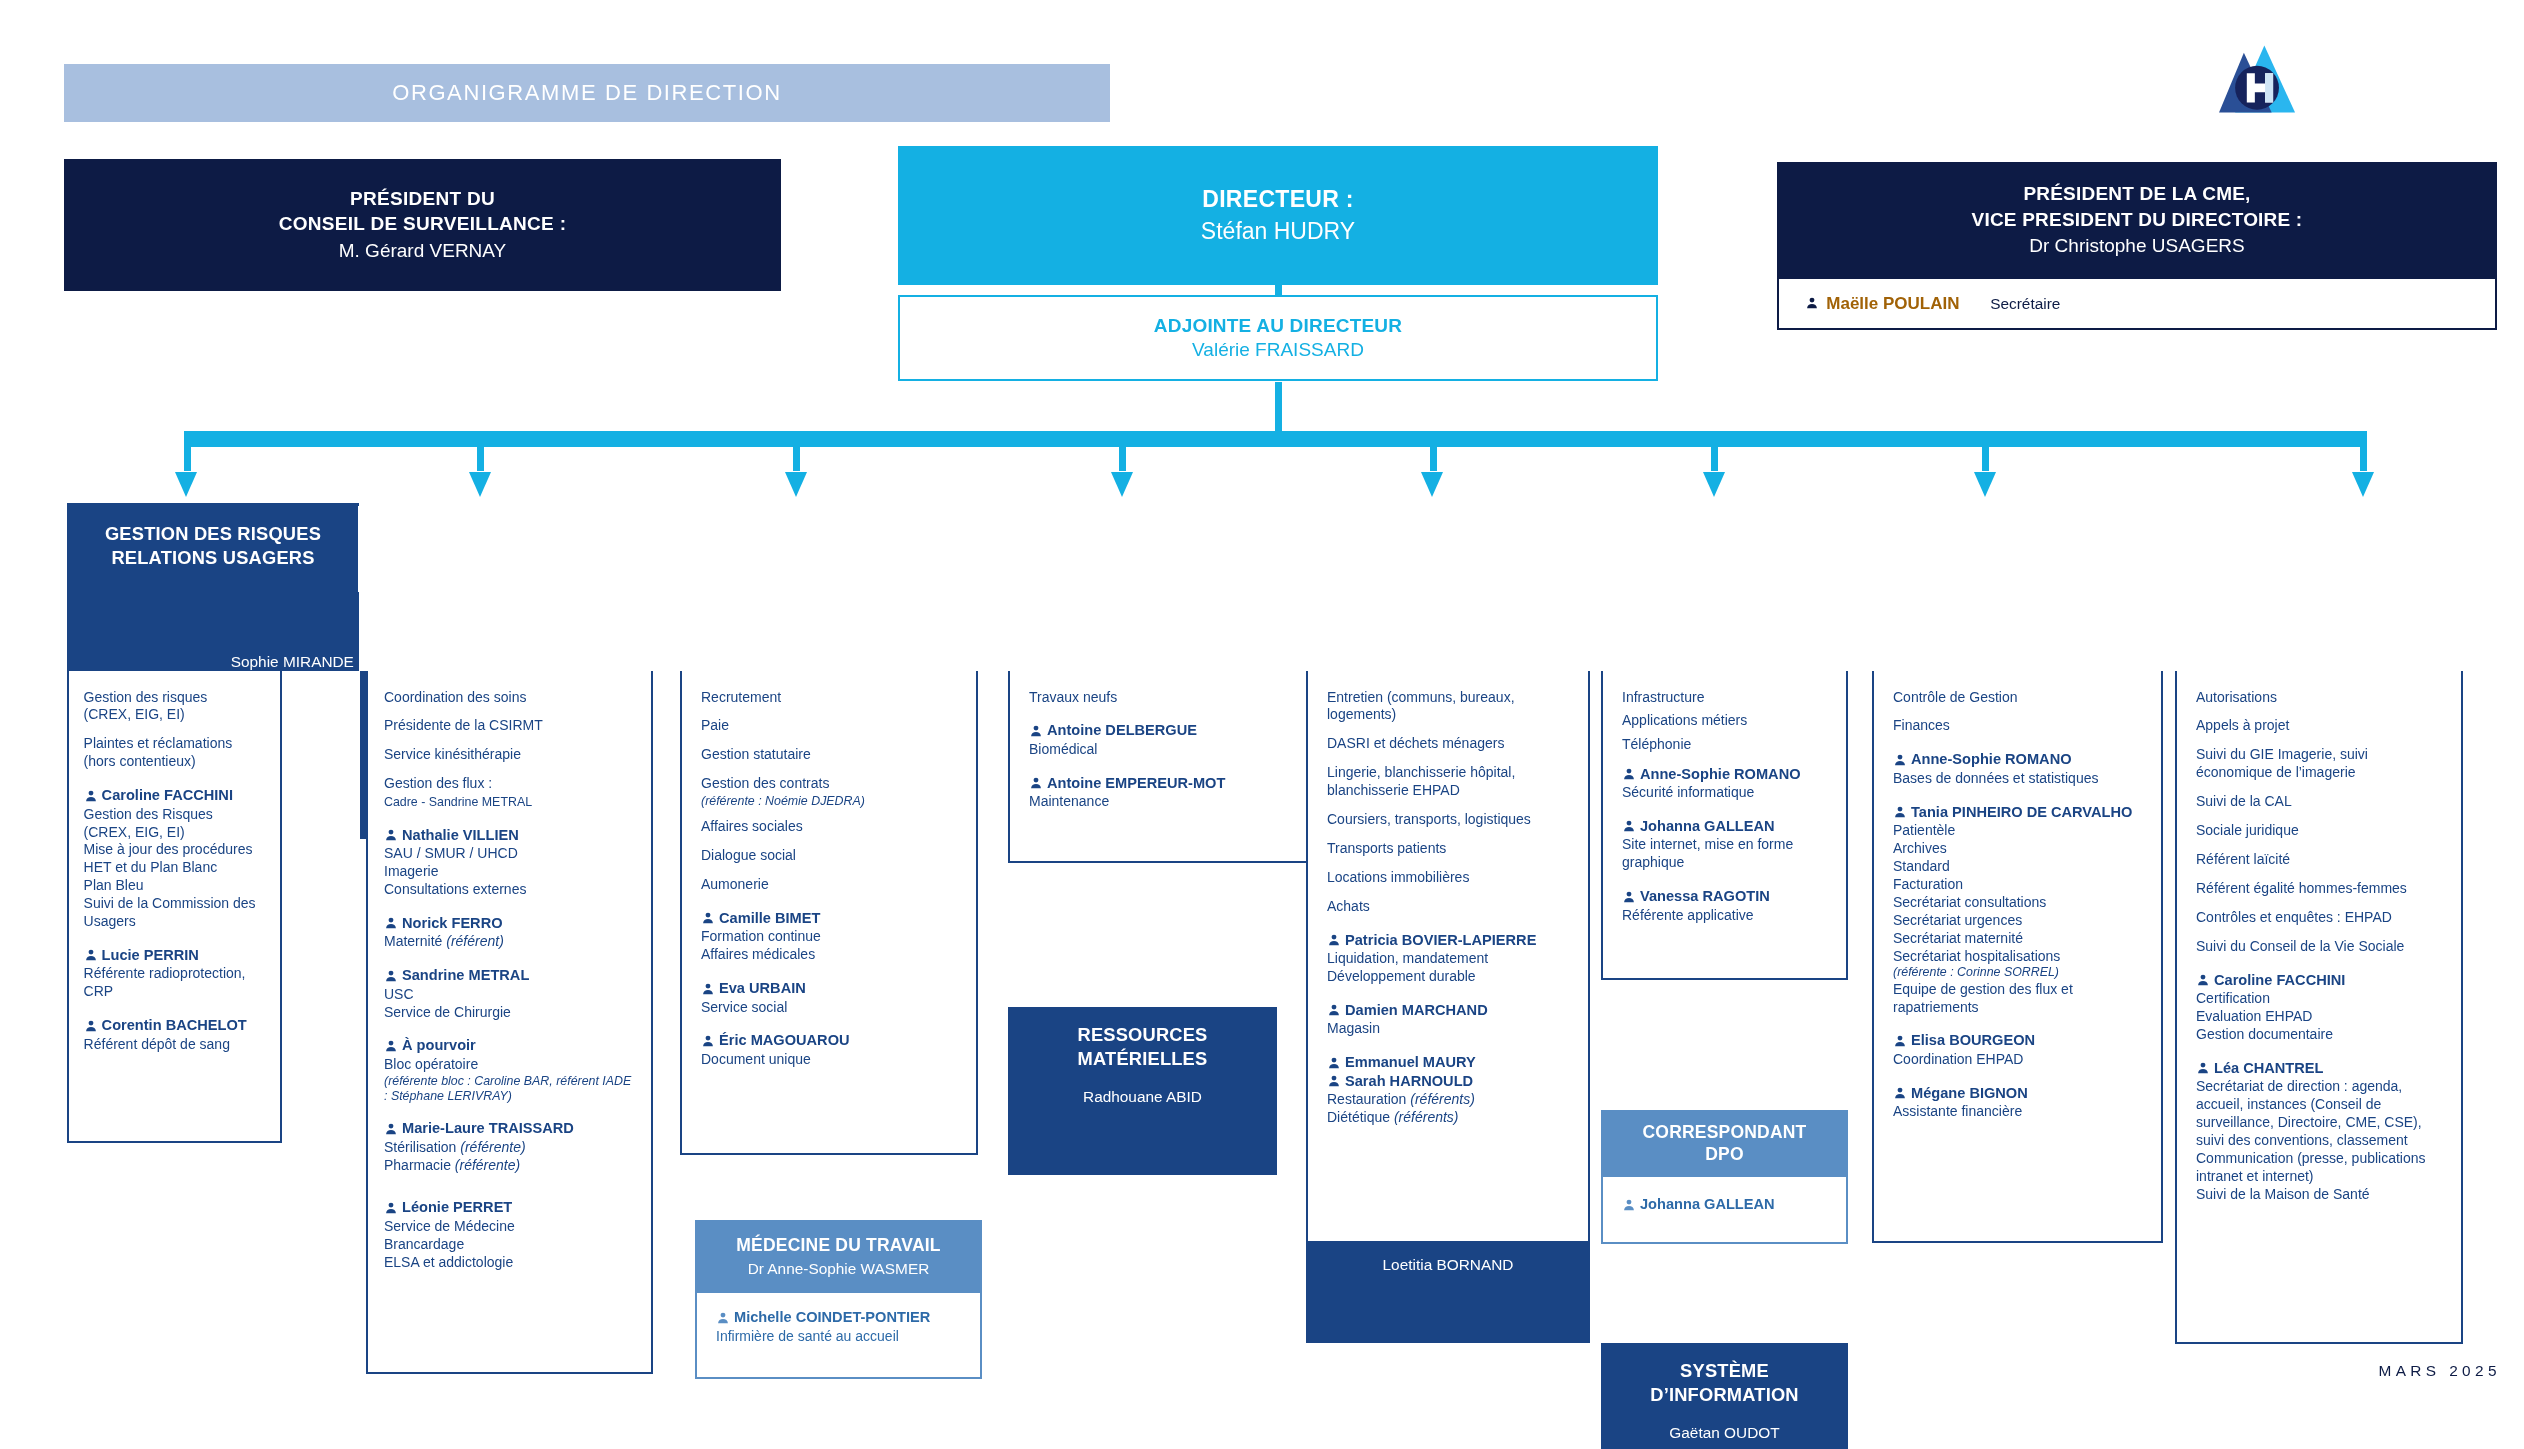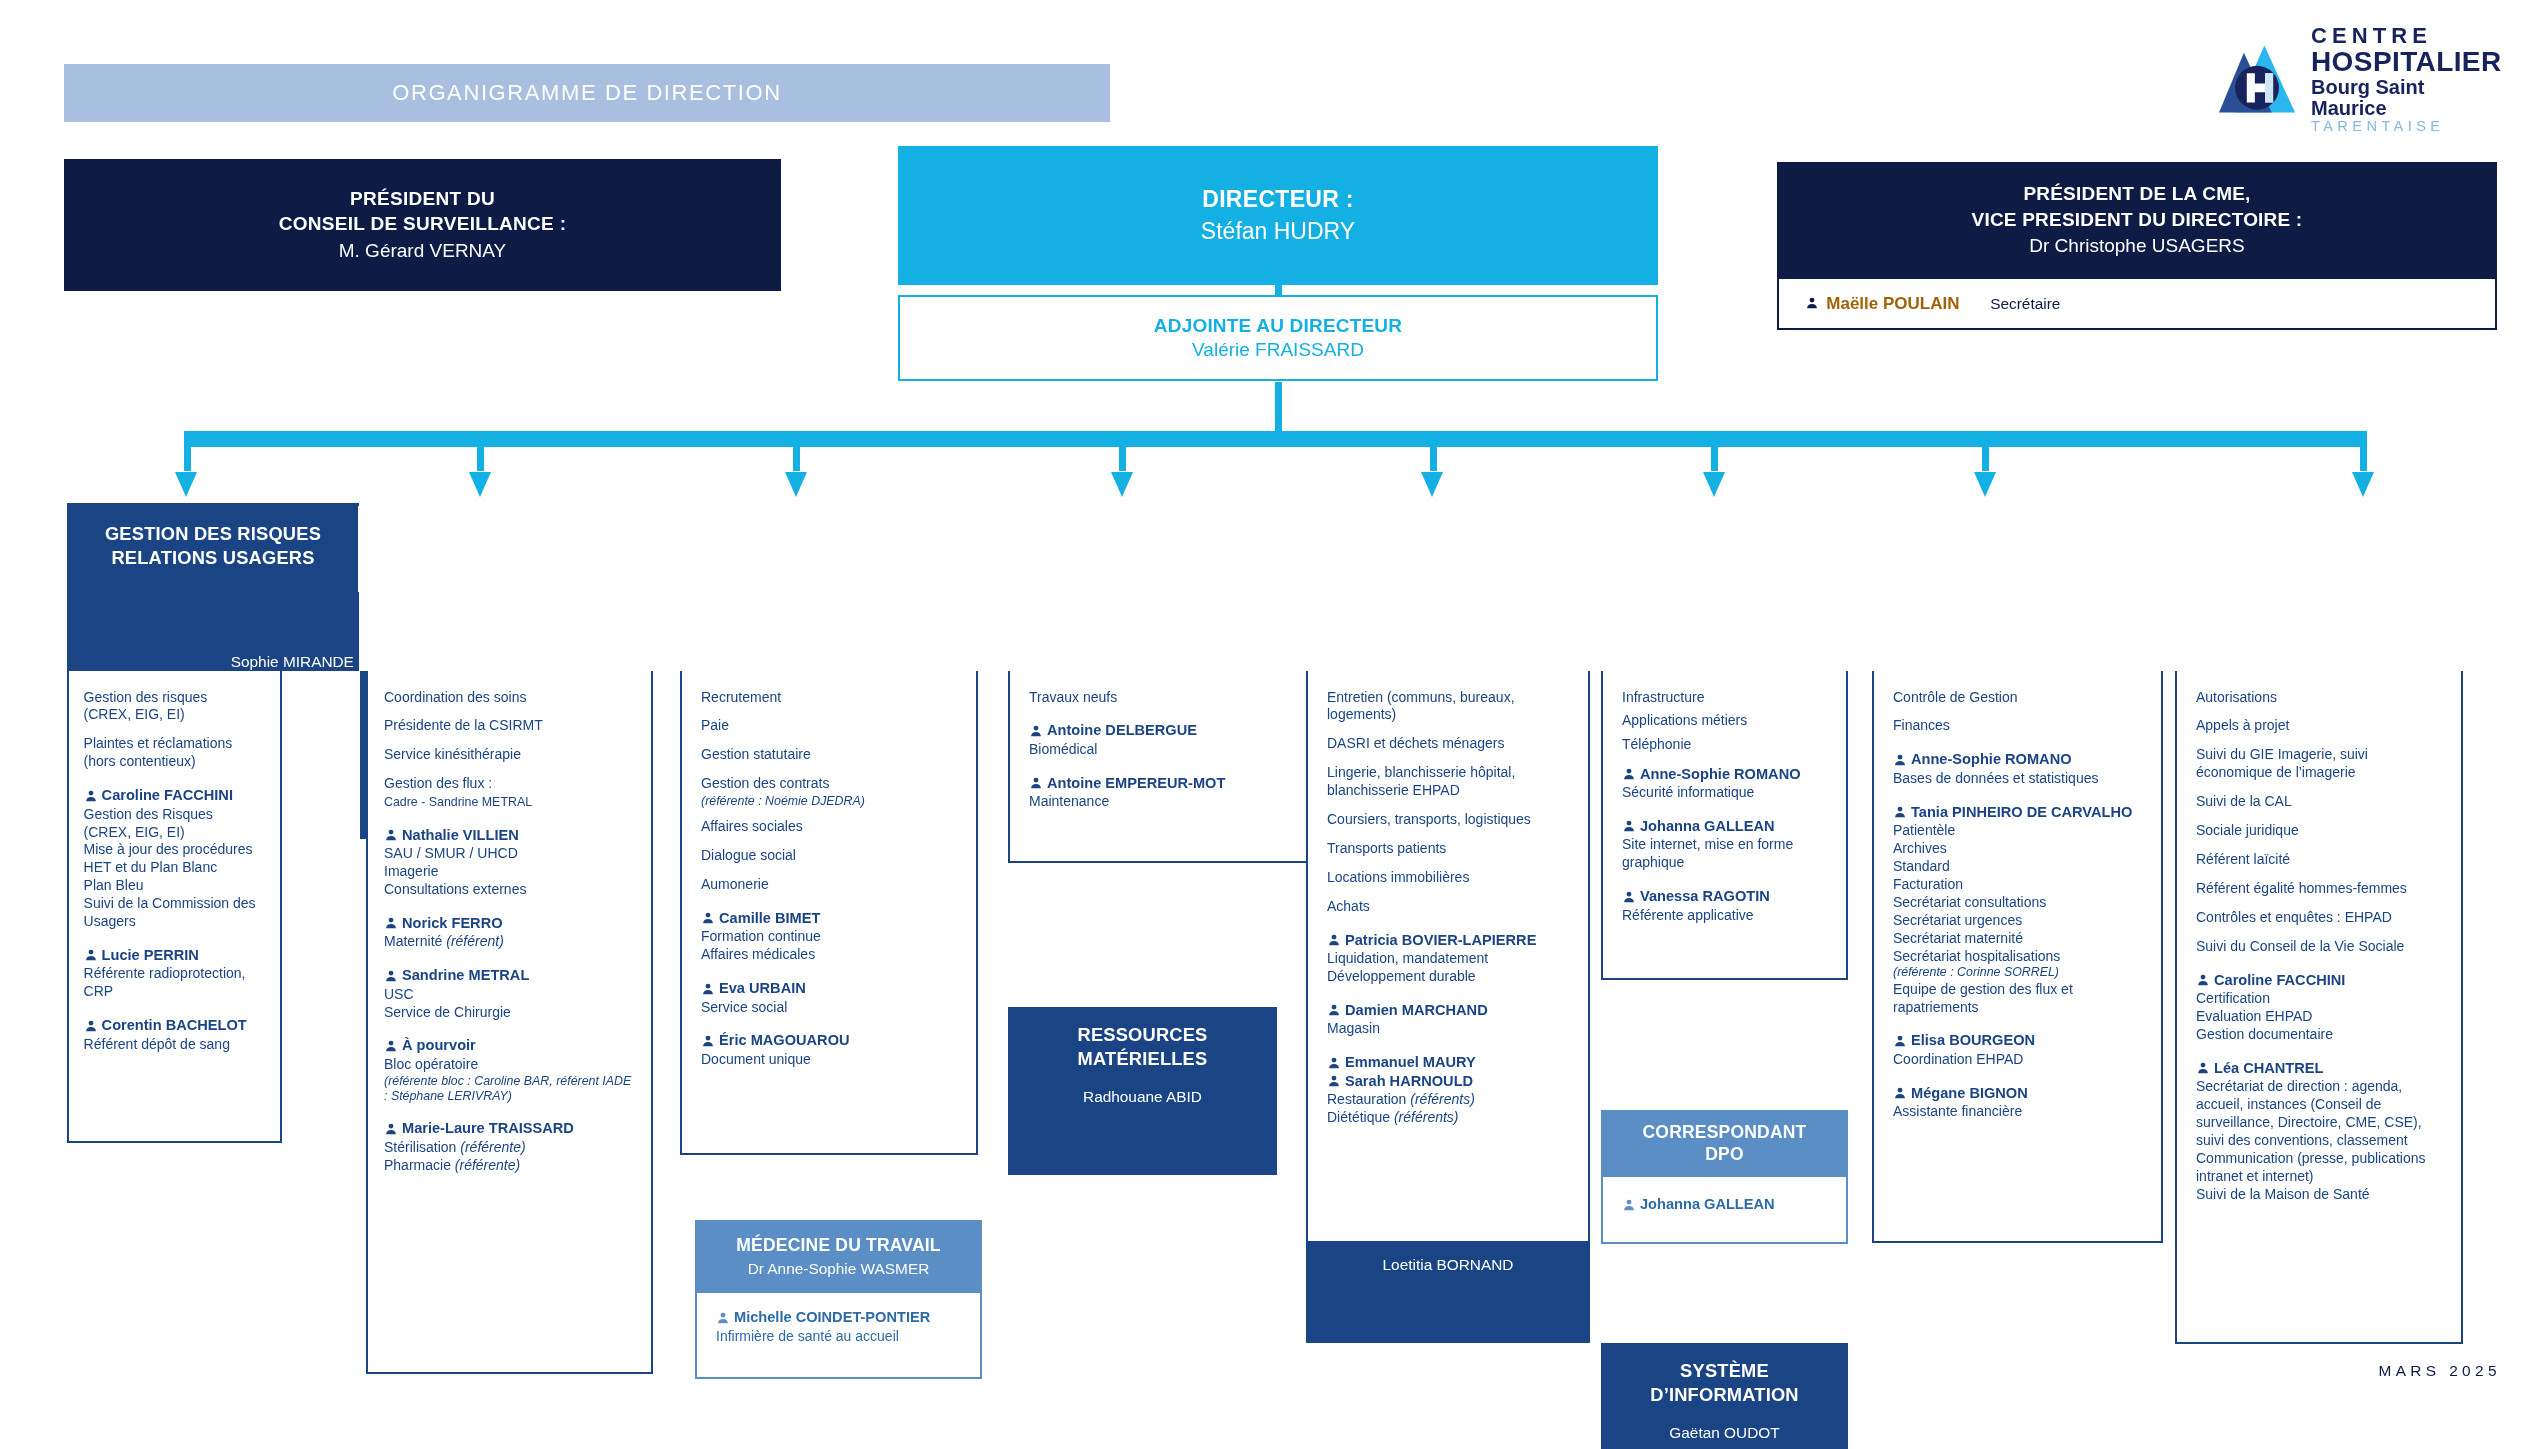--- a/index.html
+++ b/index.html
@@ -105,26 +105,20 @@
 <div class="abs" id="logo">
   <span class="mark">
     <svg viewBox="0 0 108 104" width="79" height="76" aria-hidden="true">
       <polygon points="62,6 104,98 22,98" fill="#2ab6ef"></polygon>
       <polygon points="34,16 72,98 0,98" fill="#2a4f96"></polygon>
       <circle cx="52" cy="64" r="30" fill="#16235c"></circle>
       <path d="M38 44 h11 v14 h14 v-14 h11 v40 h-11 v-14 h-14 v14 h-11 z" fill="#ffffff"></path>
       <path d="M63 44 h11 v40 h-11 z" fill="#cfe4f5"></path>
     </svg>
   </span>
-  <span class="words">
-    <span class="w1">CENTRE</span>
-    <span class="w2">HOSPITALIER</span>
-    <span class="w3">Bourg Saint Maurice</span>
-    <span class="w4">TARENTAISE</span>
-  </span>
 </div>
 
 <div class="abs topbox" id="pres-cs">
   <span class="l1">PRÉSIDENT DU</span>
   <span class="l2">CONSEIL DE SURVEILLANCE :</span>
   <span class="l3">M. Gérard VERNAY</span>
 </div>
 
 <div class="abs" id="directeur">
   <span class="l1">DIRECTEUR :</span>
@@ -284,20 +278,32 @@
     <div class="pname">
         <span><svg class="usr" viewBox="0 0 24 24">
             <circle cx="12" cy="7" r="4.2"></circle>
             <path d="M3.6 21c0-4.6 3.8-7.2 8.4-7.2s8.4 2.6 8.4 7.2z"></path>
           </svg></span>
         <span class="txt">Marie-Laure TRAISSARD</span>
       </div>
     <div class="prole"><span>Stérilisation </span><span class="it">(référente)</span></div>
     <div class="prole"><span>Pharmacie </span><span class="it">(référente)</span></div>
   </div>
+  <div class="person" style="margin-top:25px;">
+    <div class="pname">
+        <span><svg class="usr" viewBox="0 0 24 24">
+            <circle cx="12" cy="7" r="4.2"></circle>
+            <path d="M3.6 21c0-4.6 3.8-7.2 8.4-7.2s8.4 2.6 8.4 7.2z"></path>
+          </svg></span>
+        <span class="txt">Léonie PERRET</span>
+      </div>
+    <div class="prole" style="white-space:pre-line">Service de Médecine
+Brancardage
+ELSA et addictologie</div>
+  </div>
 </div>
 
 <div class="abs dept-head" style="left:680px; top:503px; width:298px; height:168px; justify-content:flex-start;">
   <div class="t">RESSOURCES HUMAINES</div>
   <div class="t" style="padding-top:0;">RELATIONS SOCIALES</div>
   <div class="mgr" style="margin-top:17.5px;">Floriane USANNAZ</div>
 </div>
 <div class="abs dept-body" style="left:680px; top:671px; width:298px; height:484px; padding:17.5px 19px;">
   <div class="mission">Recrutement</div>
   <div class="mission">Paie</div>

